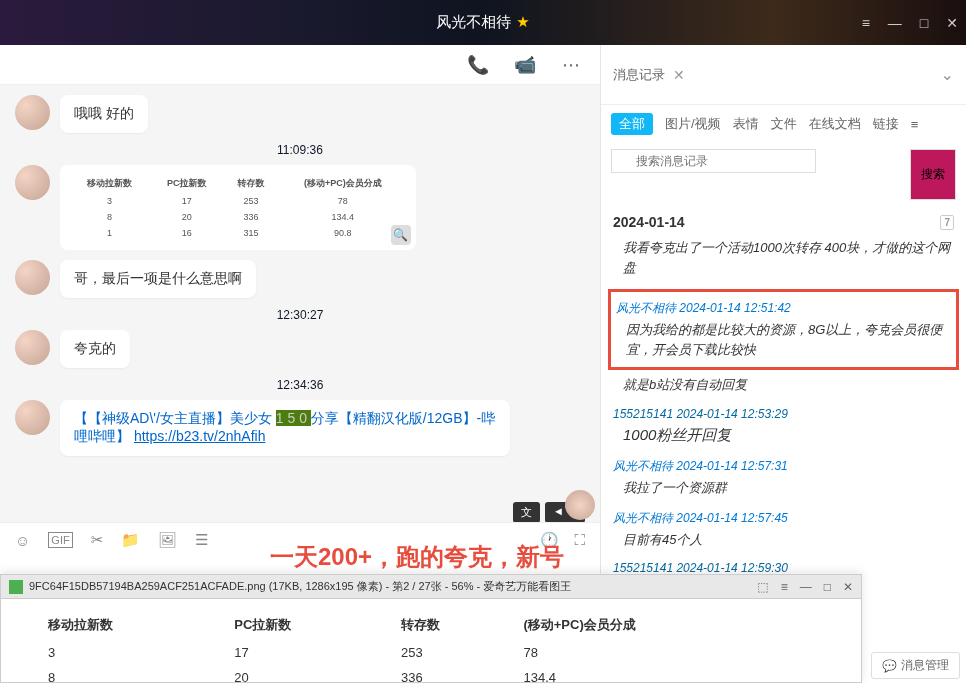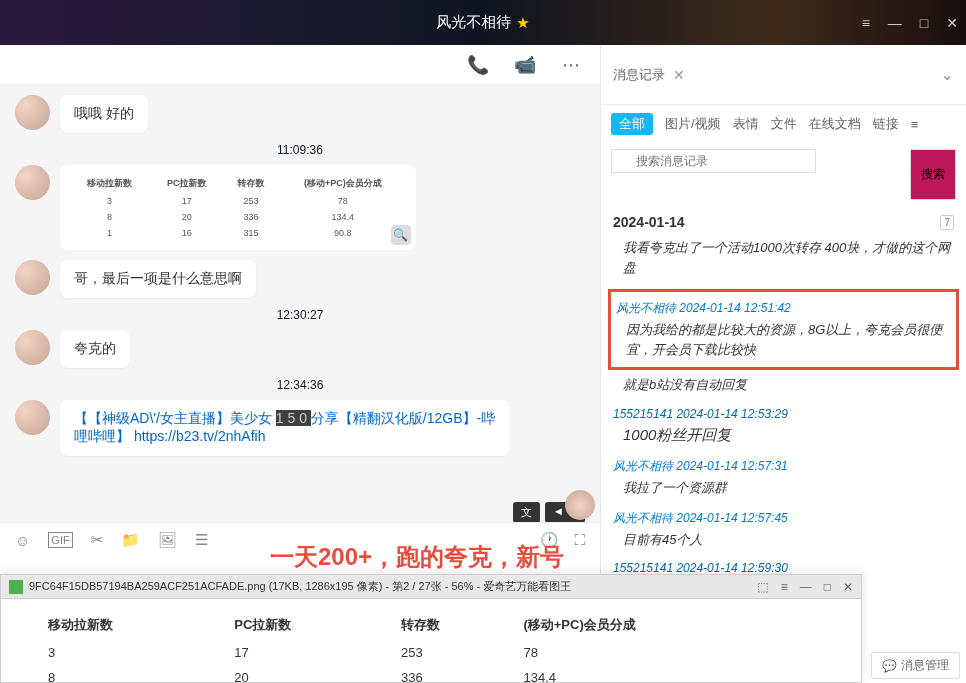--- a/index.html
+++ b/index.html
@@ -1,36 +1,36 @@
 <!DOCTYPE html>
 <html><head>
 <meta charset="utf-8">
 <style>
 * { margin: 0; padding: 0; box-sizing: border-box; font-family: "Microsoft YaHei", Arial, sans-serif; }
 body { width: 966px; height: 683px; background: #fff; overflow: hidden; position: relative; }
 .title-bar { height: 45px; background: linear-gradient(90deg, #2b1a3d 0%, #1a1a2e 30%, #0f1420 50%, #3d2a1a 80%, #1a0f0f 100%); display: flex; align-items: center; color: #fff; position: relative; }
-.title-text { position: absolute; left: 50%; transform: translateX(-50%); font-size: 15px; display: flex; align-items: center; gap: 5px; }
+.title-text { position: absolute; left: 50%; transform: translateX(-50%); font-size: 15px; display: flex; gap: 5px; }
 .star { color: #ffcc00; }
 .window-controls { position: absolute; right: 8px; display: flex; gap: 18px; color: #ccc; font-size: 14px; }
 .window-controls span { cursor: pointer; }
 .chat-area { position: absolute; top: 45px; left: 0; width: 600px; height: 478px; background: #f5f5f5; overflow: hidden; }
 .call-bar { height: 40px; background: #fff; display: flex; justify-content: flex-end; align-items: center; padding-right: 20px; gap: 25px; border-bottom: 1px solid #eee; }
 .call-icon { color: #666; font-size: 18px; }
 .chat-content { padding: 10px 15px; }
 .msg-row { display: flex; align-items: flex-start; margin-bottom: 10px; }
 .avatar { width: 35px; height: 35px; border-radius: 50%; background: radial-gradient(circle at 30% 30%, #f4d4c4, #c4a494); flex-shrink: 0; margin-right: 10px; }
 .bubble { background: #fff; border-radius: 8px; padding: 10px 14px; font-size: 14px; color: #333; max-width: 450px; box-shadow: 0 1px 2px rgba(0,0,0,0.05); }
 .timestamp { text-align: center; color: #0f172a; font-size: 12px; margin: 8px 0; }
 .table-bubble { background: #fff; border-radius: 8px; padding: 8px; position: relative; }
 .table-bubble table { width: 340px; font-size: 9px; color: #555; }
 .table-bubble th, .table-bubble td { padding: 2px 5px; text-align: center; }
 .table-bubble th { font-weight: bold; }
 .magnify { position: absolute; bottom: 5px; right: 5px; width: 20px; height: 20px; background: #ddd; border-radius: 4px; display: flex; align-items: center; justify-content: center; font-size: 12px; color: #666; }
 .link-bubble { color: #0066cc; }
-.link-bubble a { color: #0066cc; }
+.link-bubble a { color: #0066cc; text-decoration: underline; }
 .translate-bar { position: absolute; bottom: 0; right: 15px; display: flex; gap: 5px; }
 .trans-btn { background: #333; color: #fff; padding: 3px 8px; border-radius: 3px; font-size: 11px; }
 .toolbar { position: absolute; top: 522px; left: 0; width: 600px; height: 35px; background: #fff; border-top: 1px solid #eee; display: flex; align-items: center; padding: 0 15px; gap: 18px; color: #888; }
 .toolbar span { cursor: pointer; font-size: 15px; }
 .toolbar .right-tools { margin-left: auto; display: flex; gap: 15px; }
 .right-panel { position: absolute; top: 45px; right: 0; width: 366px; height: 638px; background: #fff; border-left: 1px solid #e5e5e5; }
 .panel-header { padding: 20px 12px; display: flex; align-items: center; gap: 8px; border-bottom: 1px solid #eee; }
 .panel-title { font-size: 13px; color: #666; }
 .close-x { color: #999; cursor: pointer; font-size: 14px; }
 .dropdown-arrow { margin-left: auto; color: #999; }
@@ -132,21 +132,21 @@
     </div>
     <div class="timestamp">12:30:27</div>
     <div class="msg-row">
       <div class="avatar"></div>
       <div class="bubble">夸克的</div>
     </div>
     <div class="timestamp">12:34:36</div>
     <div class="msg-row">
       <div class="avatar"></div>
       <div class="bubble link-bubble">
-        <span>【【神级AD\'/女主直播】美少女 </span><span style="background:#404040;color:#ccc"> 1 5 0 </span><span>分享【精翻汉化版/12GB】-哔哩哔哩】</span>
+        <span>【【神级AD\'/女主直播】美少女 </span><span style="background:#4d7c0f;color:#ccc"> 1 5 0 </span><span>分享【精翻汉化版/12GB】-哔哩哔哩】</span>
         <a>https://b23.tv/2nhAfih</a>
       </div>
     </div>
     <div class="translate-bar">
       <span class="trans-btn">文</span>
       <span class="trans-btn">◄ <span>7"</span></span>
     </div>
   </div>
 </div>
 

